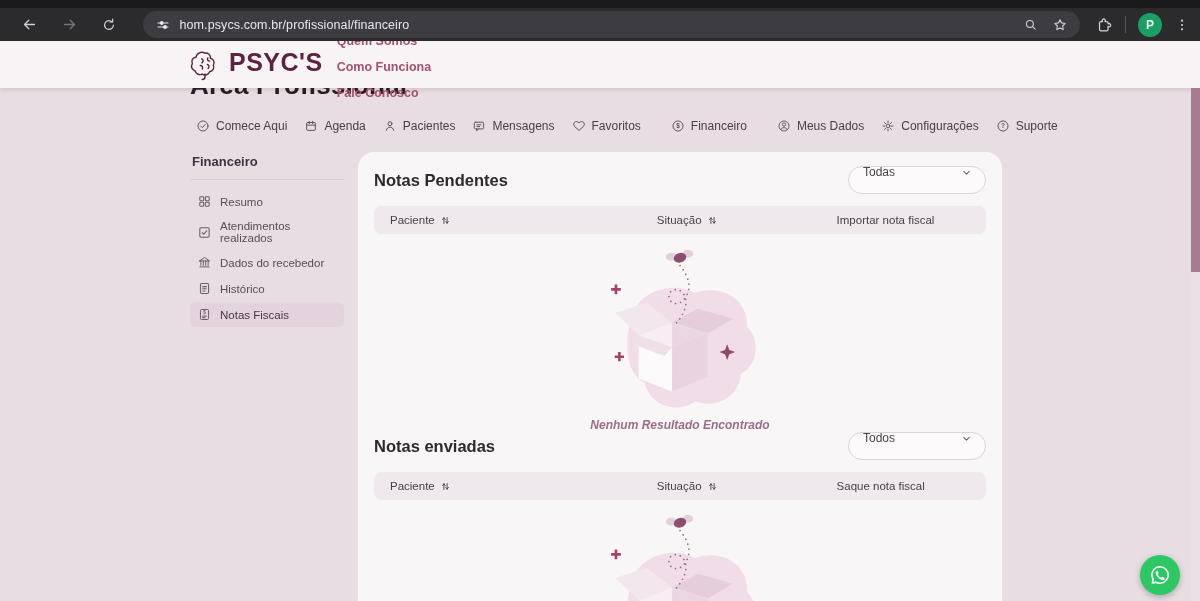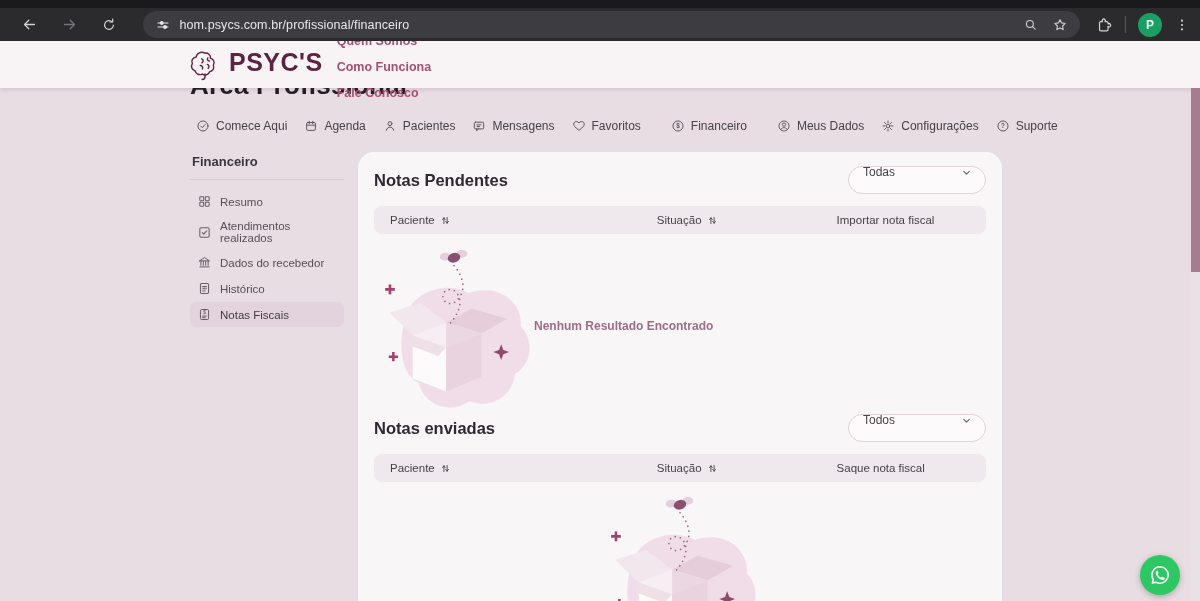--- a/index.html
+++ b/index.html
@@ -61,21 +61,21 @@
   
   .card { position:absolute; left:358px; top:152px; width:644px; height:700px; background:#f9f6f8; border-radius:16px; padding:14px 16px; z-index:1; }
   .sec-head { display:flex; align-items:center; justify-content:space-between; height:28px; }
   .sec-title { font-size:16.5px; font-weight:700; color:#2e2930; }
   .dropdown { width:138px; height:28px; border:1px solid #ddd3d8; background:#fcfafb; border-radius:14px; display:flex; align-items:center; padding:0 12px 16px 14px; cursor:pointer; }
   .dropdown span { font-size:12px; color:#4a434a; flex:1; }
   .dropdown .ic { color:#6a6168; }
   .thead { margin-top:12px; height:28px; background:#efe8ec; border-radius:8px; display:grid; grid-template-columns:46% 31% 23%; align-items:center; padding:4px 16px; }
   .th { display:flex; align-items:center; gap:5px; font-size:11.5px; color:#474148; cursor:pointer; }
   .th .ic { color:#474148; }
-  .empty-zone { display:flex; flex-direction:row; align-items:center; }
+  .empty-zone { display:flex; flex-direction:column; align-items:center;font-style:italic; }
   .empty-zone .illus { margin-top:8px; }
   .empty-text { margin-top:4px; font-size:12px; font-weight:700; color:#9d6d87; }
   .sec2 { }
   .illus2 { display:block; margin:7px auto 0; }
 
   
   .wa-fab { position:absolute; left:1140px; top:555px; width:40px; height:40px; border-radius:50%; background:#2dc863; display:flex; align-items:center; justify-content:center; z-index:8; box-shadow:0 2px 6px rgba(0,0,0,.25); cursor:pointer; }
   .scroll-track { position:absolute; right:0; top:88px; width:9px; height:513px; background:#eae1e6; z-index:9; }
   .scroll-thumb { position:absolute; right:0; top:0; width:9px; height:184px; background:#a67c91; cursor:grab; }
 </style>

